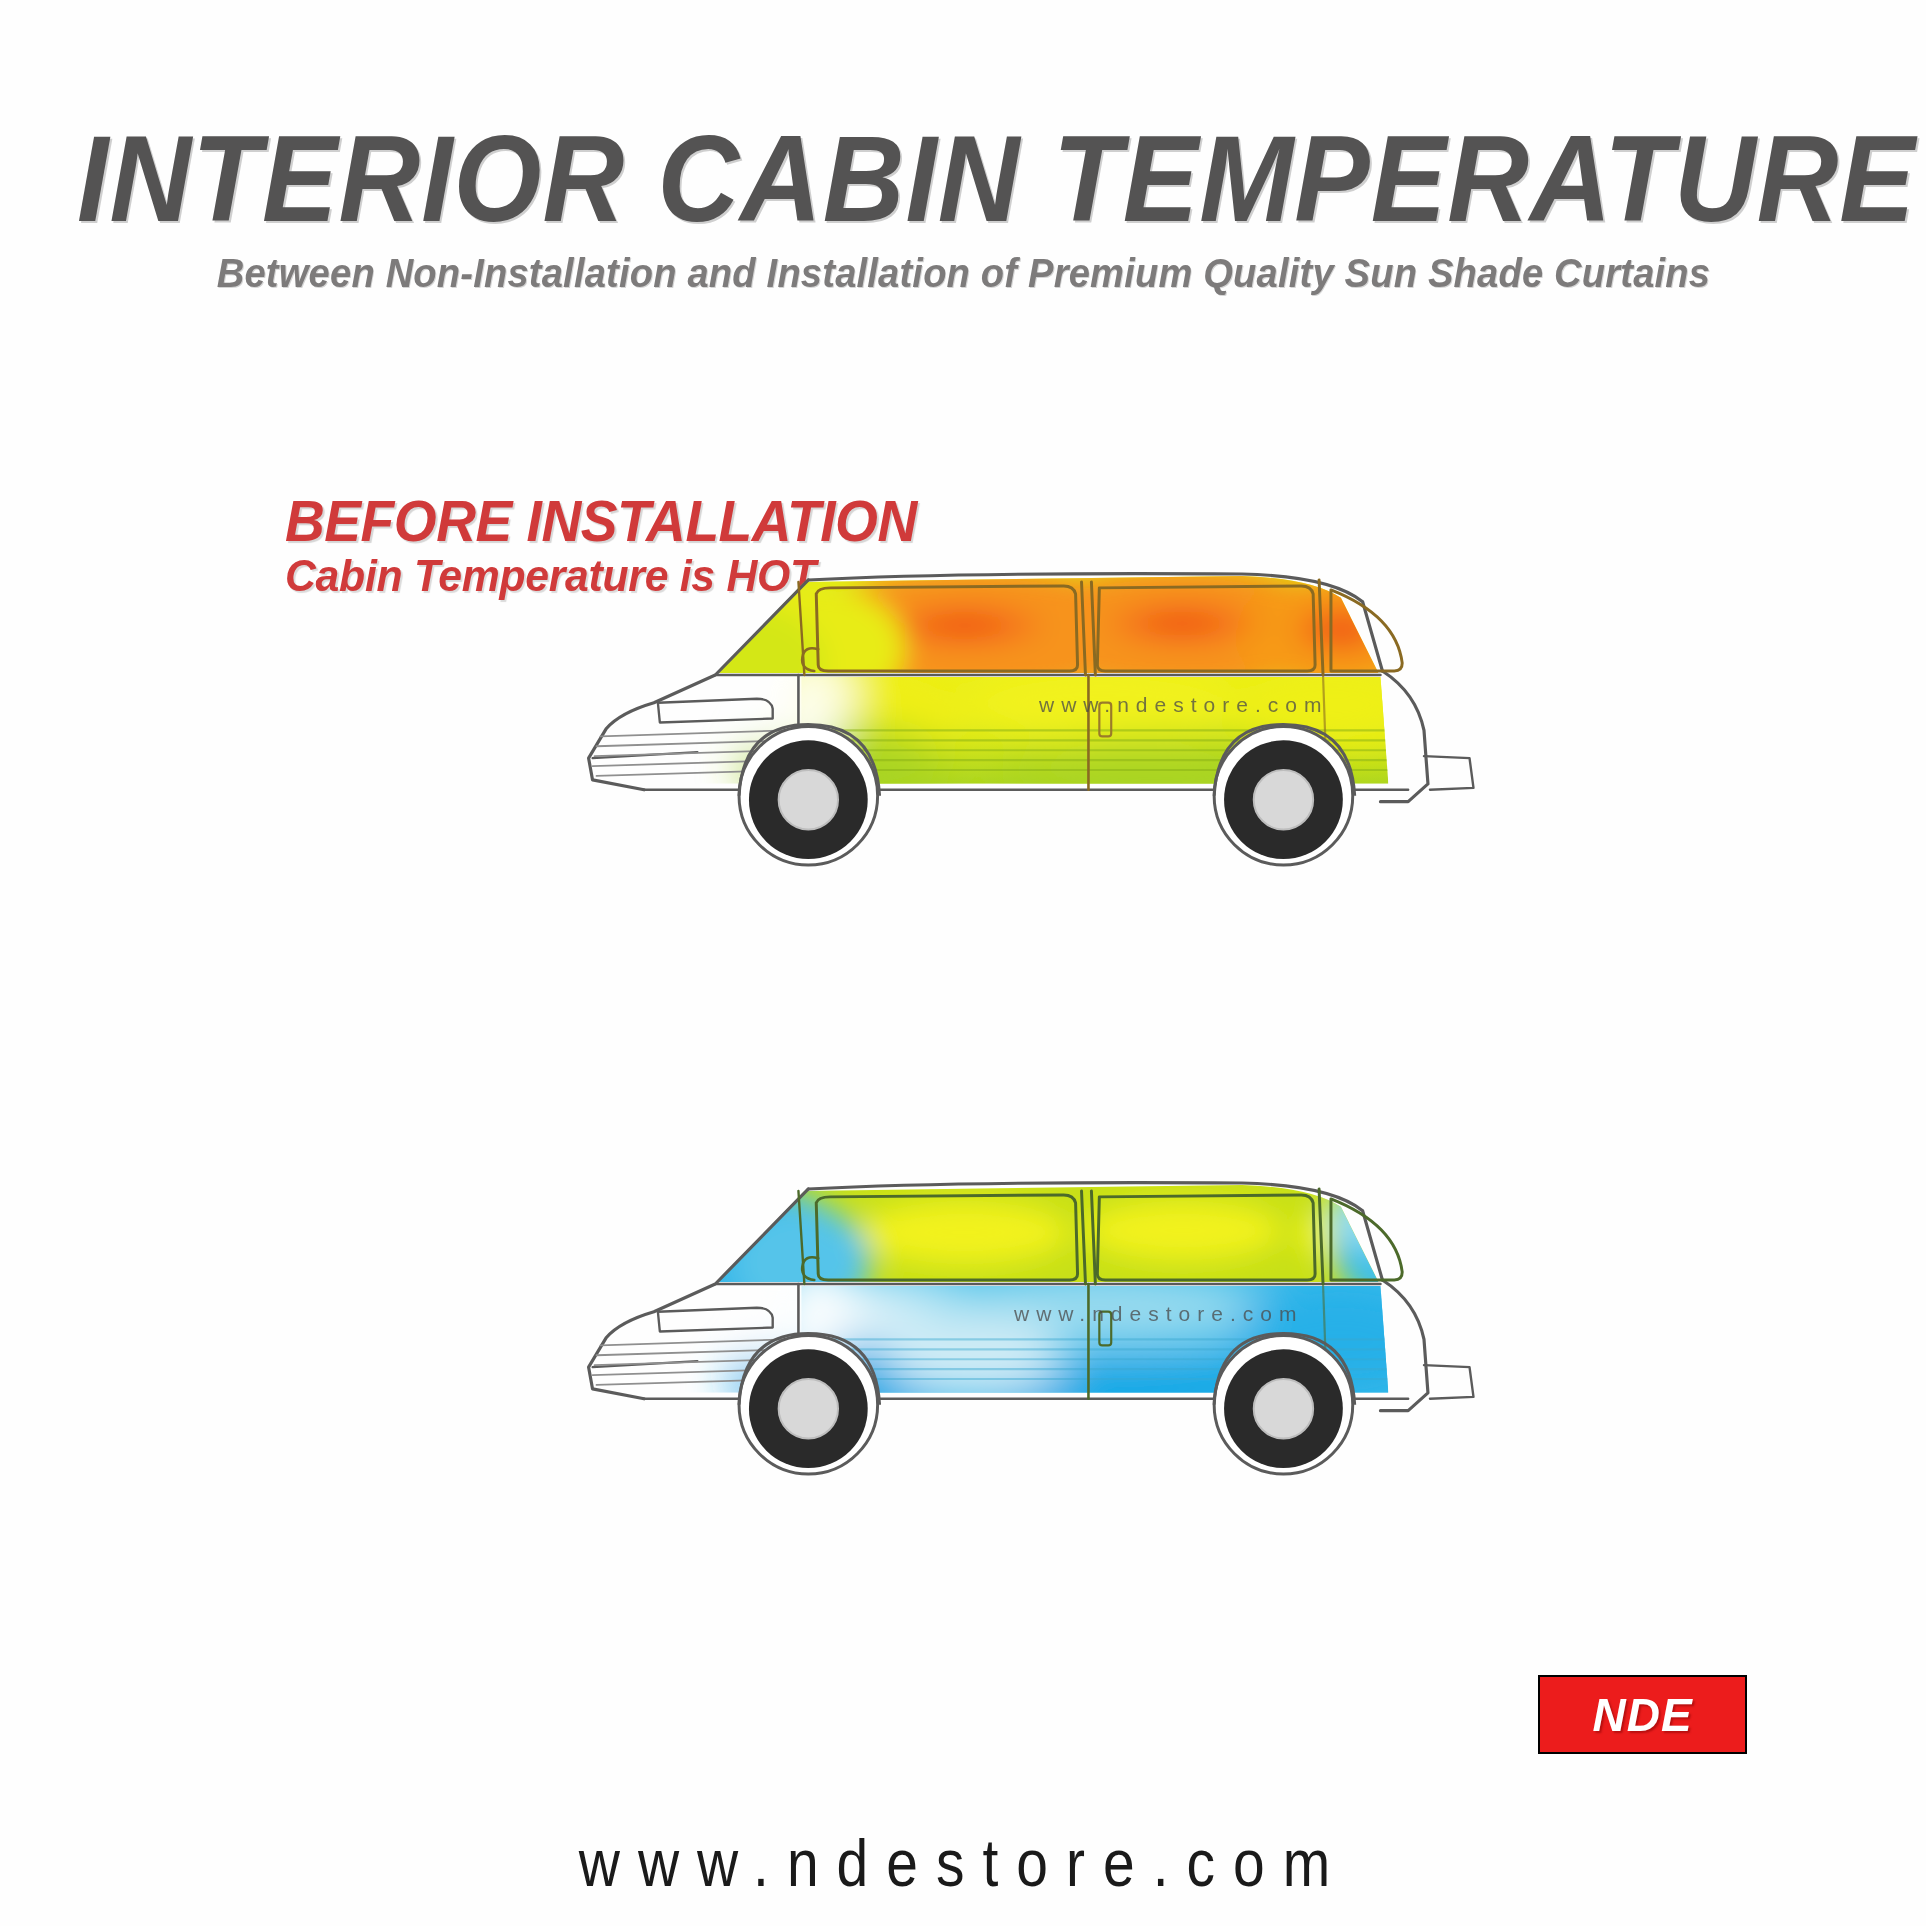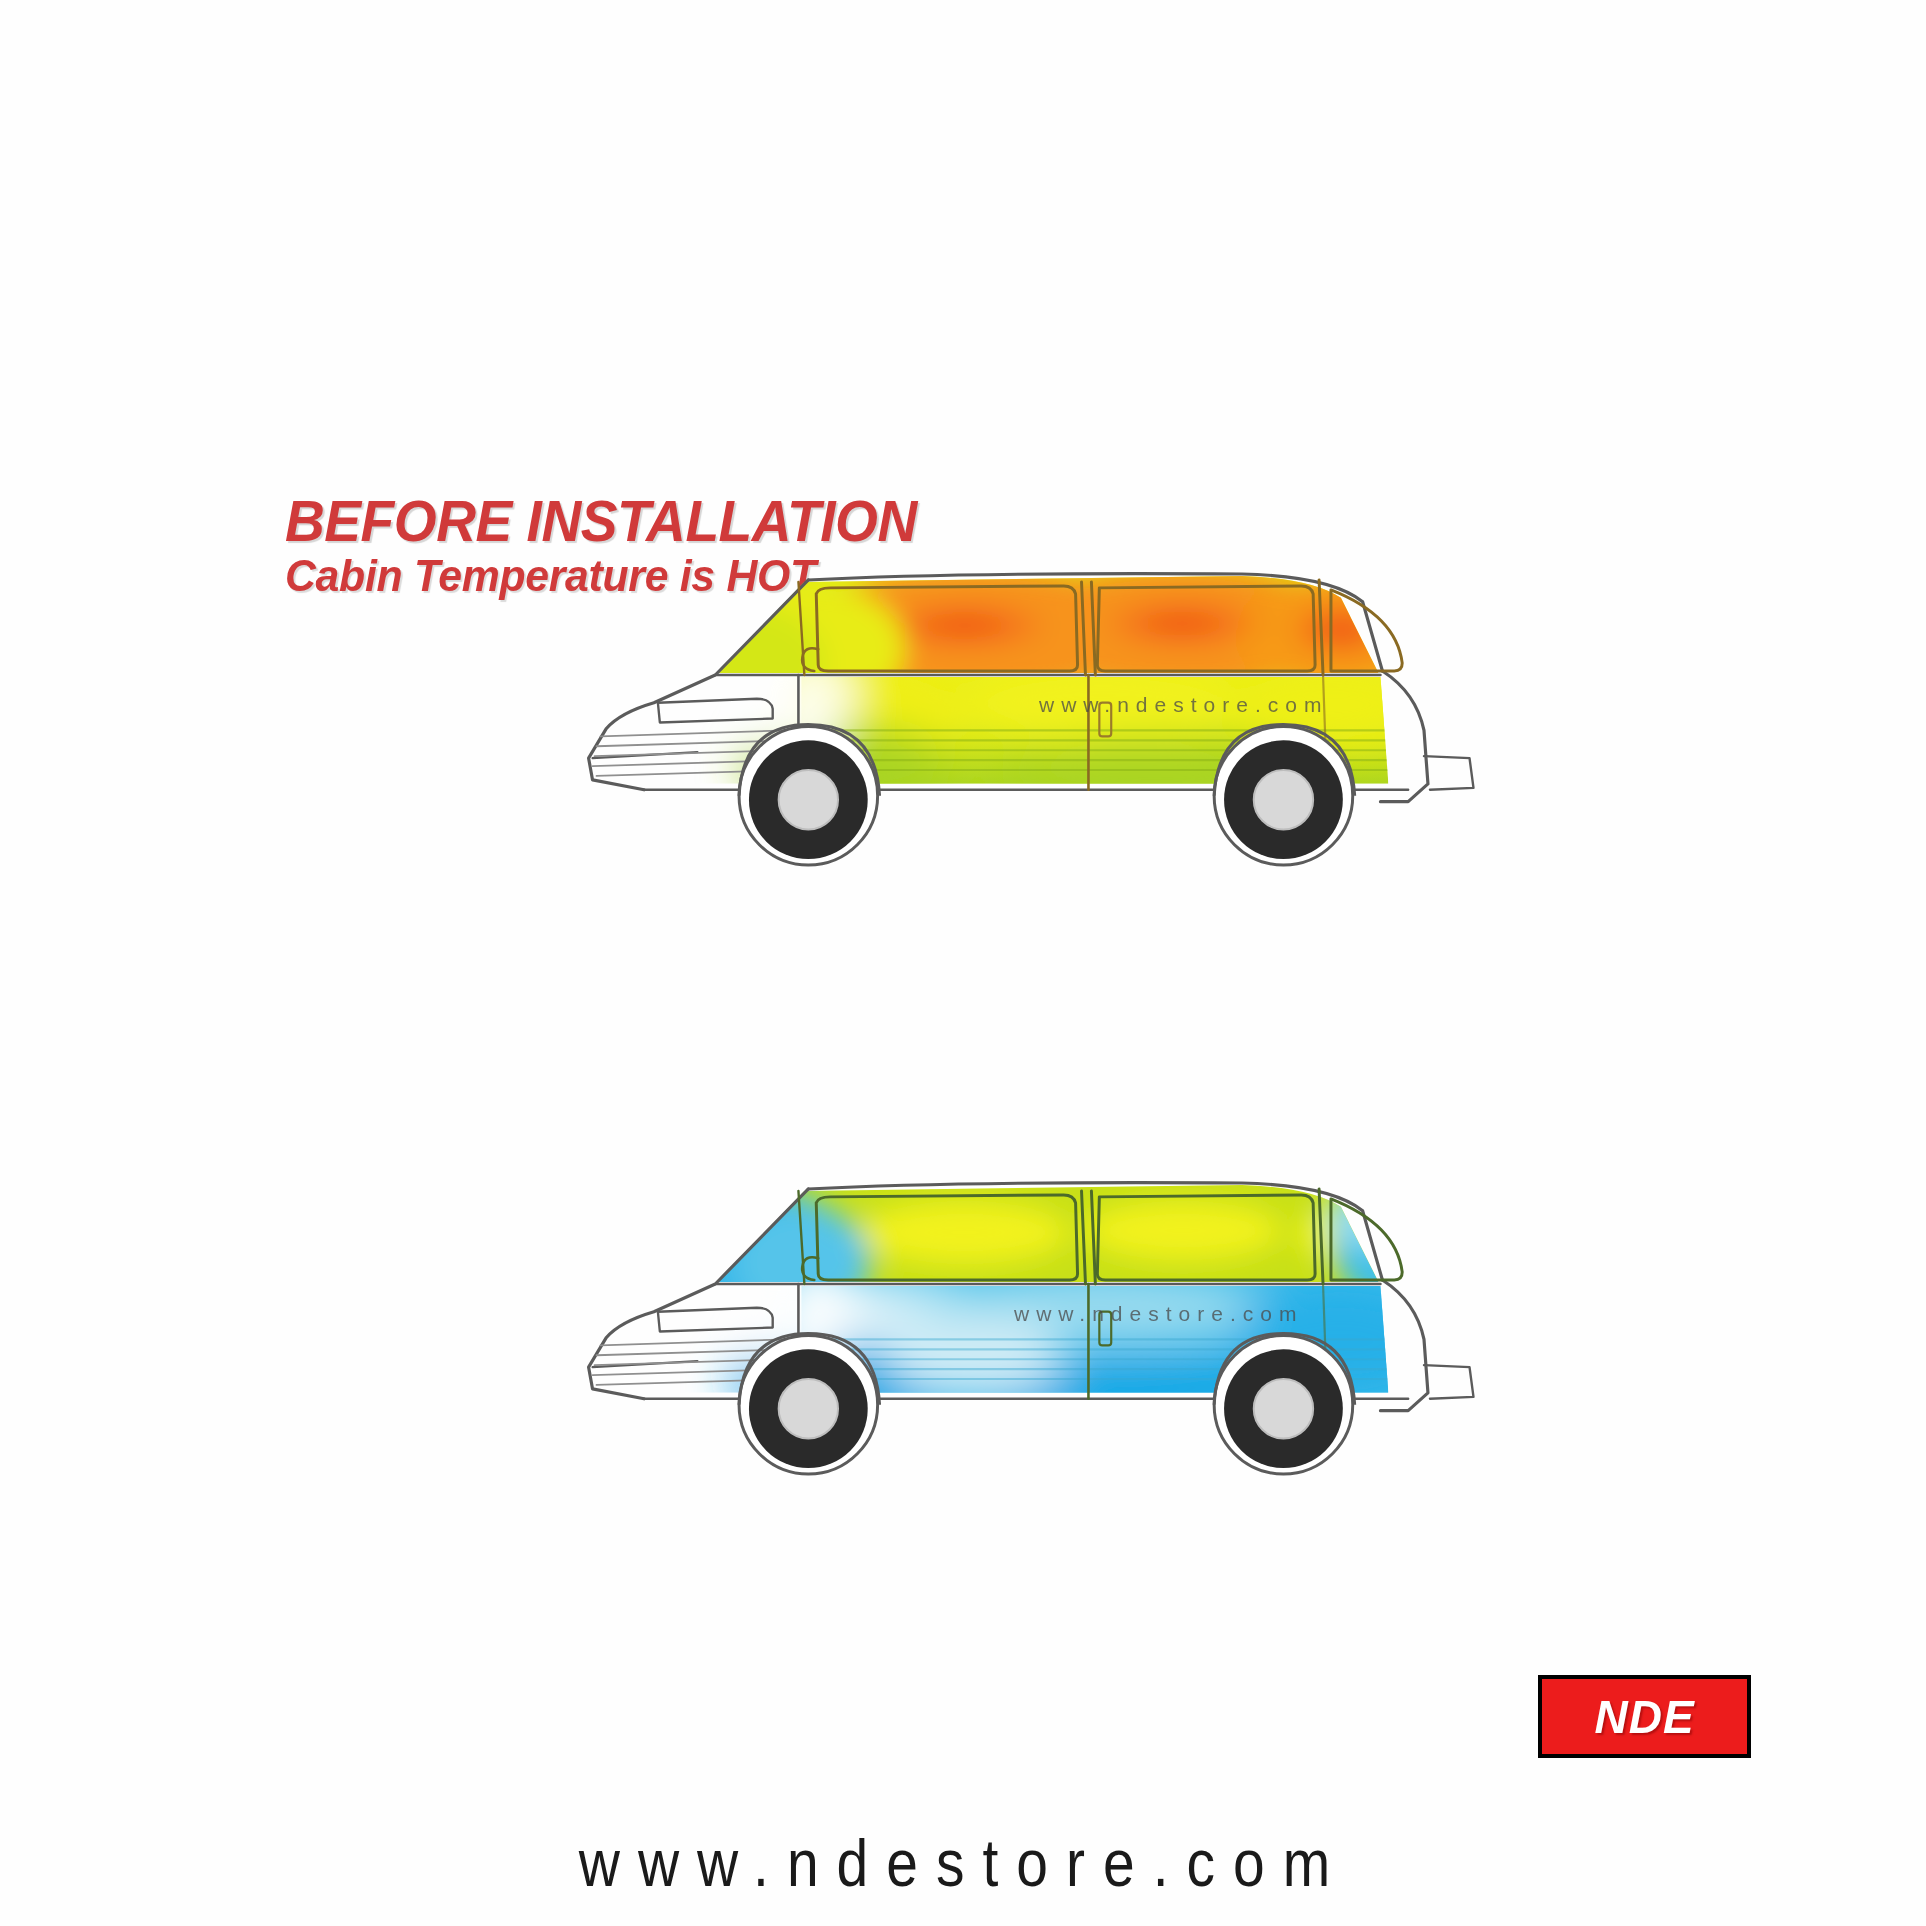--- a/index.html
+++ b/index.html
@@ -114,21 +114,21 @@
   #wm-after  { top: 139px; left: 465px; }
 
   
   .nde-badge {
     position: absolute;
     top: 1675px;
     left: 1538px;
     width: 205px;
     height: 75px;
     background: #ec1c1c;
-    border: 4px solid #000000;
+    border: 2px solid #000000;
     display: flex;
     align-items: center;
     justify-content: center;
   }
   .nde-badge .nde-text {
     font-family: "Liberation Sans", sans-serif;
     font-size: 46px;
     font-weight: 700;
     font-style: italic;
     color: #ffffff;
@@ -153,20 +153,24 @@
     transform: scaleY(1.18);
     display: inline-block;
     white-space: nowrap;
   }
 </style>
 </head>
 <body>
 
 <div class="page">
 
+  <div class="header">
+    <div class="title">INTERIOR CABIN TEMPERATURE</div>
+    <div class="subtitle">Between Non-Installation and Installation of Premium Quality Sun Shade Curtains</div>
+  </div>
 
   <div class="section-label" id="label-before">
     <div class="lbl-main">BEFORE INSTALLATION</div>
     <div class="lbl-sub">Cabin Temperature is HOT</div>
   </div>
 
   <div class="van-wrap" id="van-before">
     <svg class="van-svg" viewBox="0 0 1080 340" xmlns="http://www.w3.org/2000/svg">
       <defs>
 

